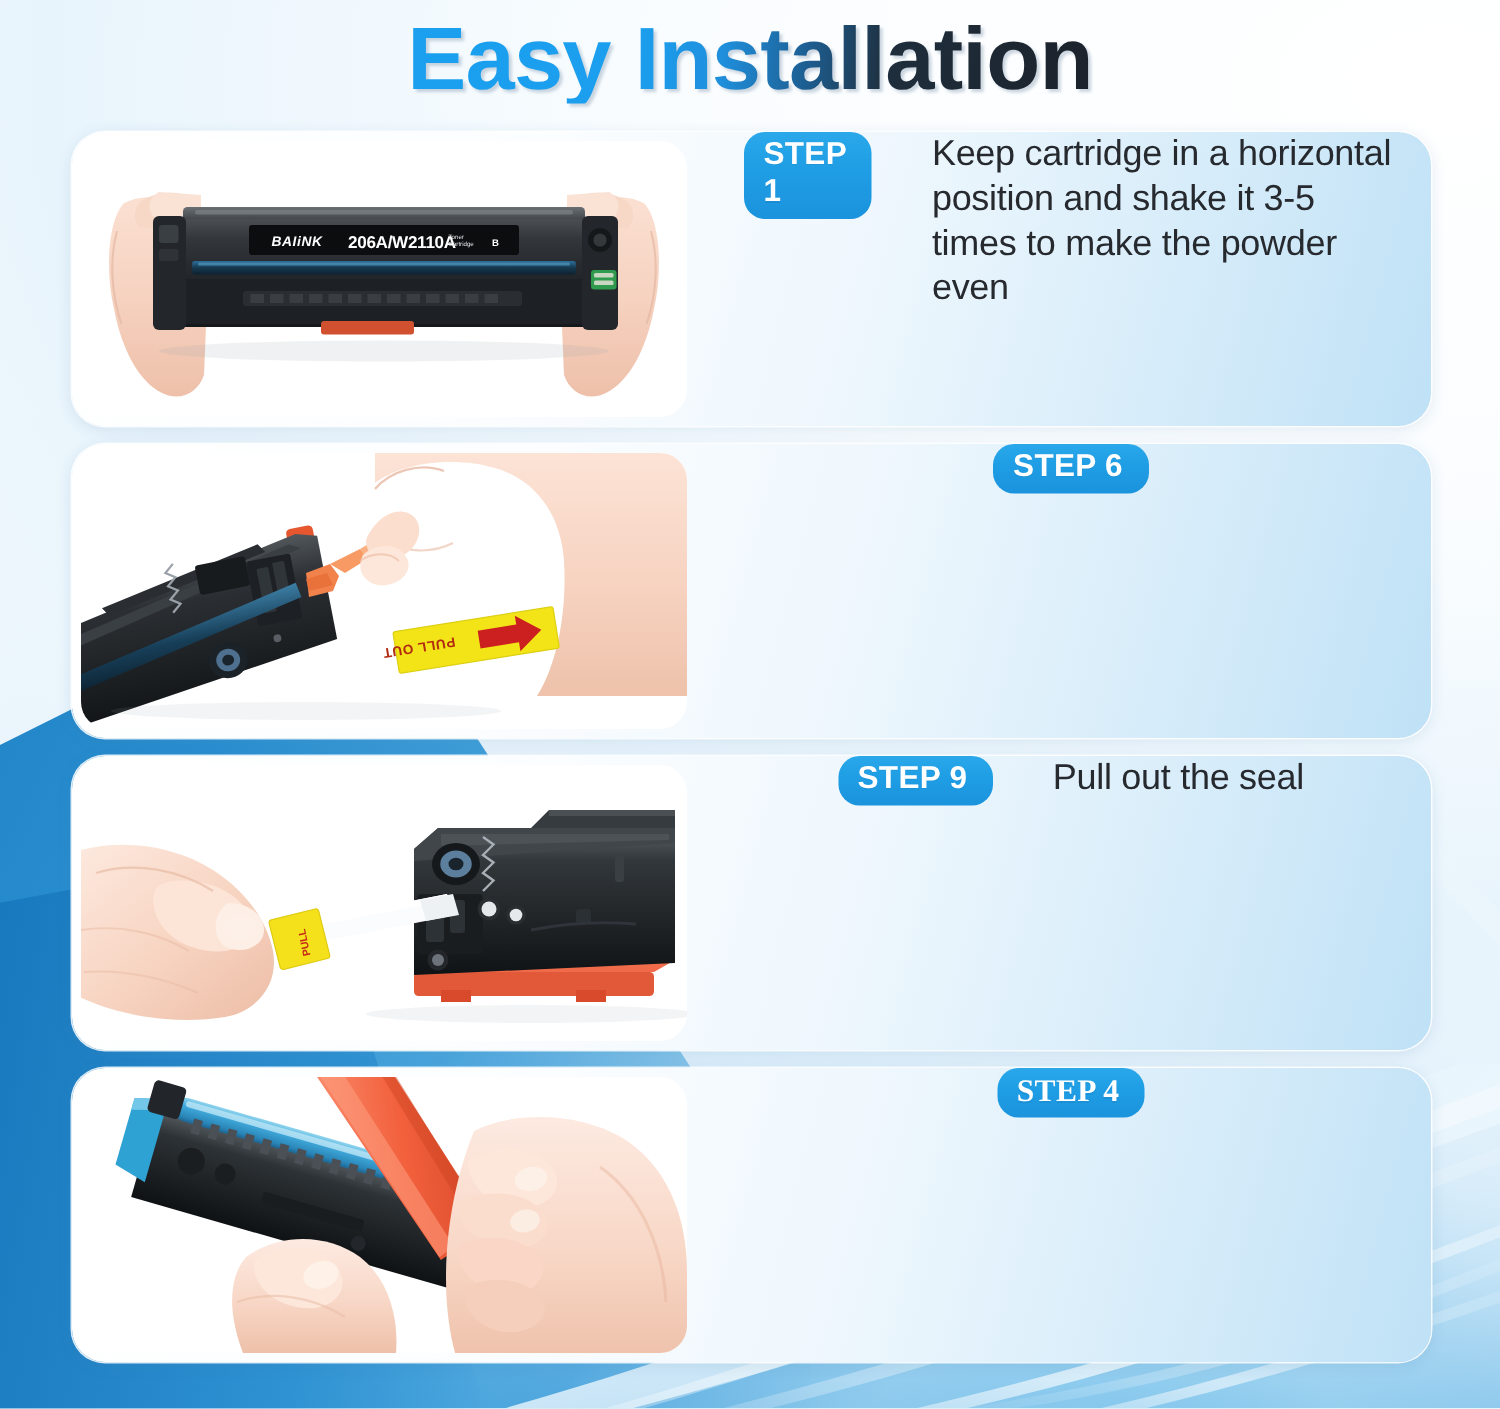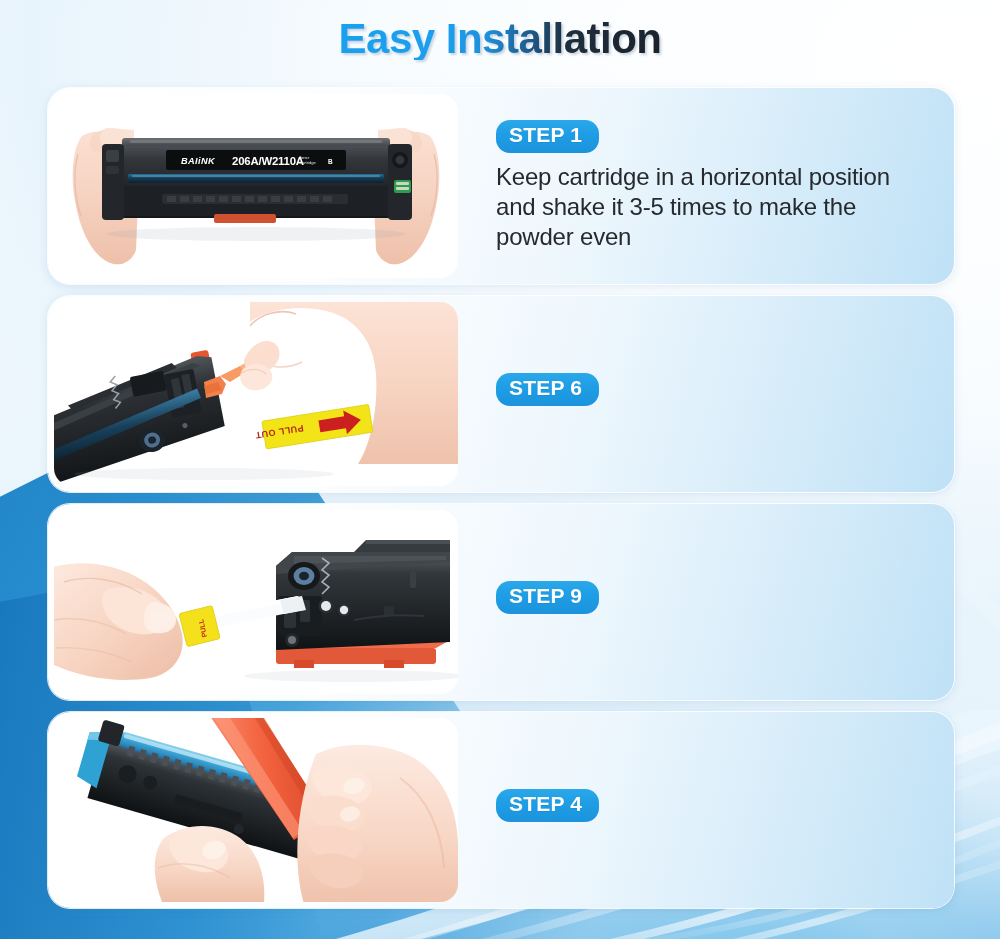--- a/index.html
+++ b/index.html
@@ -100,21 +100,21 @@
   .title-wrap {
     position: absolute;
     top: 0; left: 0; right: 0;
     height: 78px;
     display: flex;
     align-items: center;
     justify-content: center;
     z-index: 6;
   }
   .title {
-    font-size: 42px;
+    font-size: 59px;
     font-weight: bold;
     letter-spacing: -0.5px;
     line-height: 1;
     background-image: linear-gradient(95deg,
         #1aa0ef 0%,
         #1b9eed 34%,
         #1f8fdc 46%,
         #1d5f93 58%,
         #1f2e3c 70%,
         #1b222b 100%);
@@ -145,40 +145,39 @@
         #eef7fd 58%,
         #d4ebf9 82%,
         #bfe1f6 100%);
     box-shadow:
        0 0 0 1px rgba(255,255,255,0.85),
        0 2px 10px rgba(60,120,165,0.16);
     display: flex;
     align-items: stretch;
     overflow: hidden;
   }
-  .card:last-child { margin-bottom: 0; }
+  .card:last-child { margin-bottom: 0; font-family: Liberation Serif, serif; }
 
   
   .photo {
     position: relative;
     flex: 0 0 404px;
     margin: 6px 0 6px 6px;
     border-radius: 18px;
     background: #ffffff;
     overflow: hidden;
   }
   .photo-inner { position: absolute; inset: 0; }
   .photo-inner svg { width: 100%; height: 100%; display: block; }
 
   
   .copy {
     flex: 1 1 auto;
     padding: 0 22px 0 38px;
     display: flex;
-    flex-direction: column;
     justify-content: center;
   }
   .badge {
     display: inline-block;
     align-self: flex-start;
     background: linear-gradient(180deg, #2aa8ea 0%, #1e9ce4 50%, #1b93dd 100%);
     color: #ffffff;
     font-size: 21px;
     font-weight: bold;
     letter-spacing: 0.2px;
@@ -188,20 +187,21 @@
     margin-bottom: 9px;
     text-shadow: 0 1px 0 rgba(0,0,0,.06);
   }
   .desc {
     font-size: 24px;
     line-height: 1.24;
     color: #26292e;
     letter-spacing: -0.2px;
     max-width: 440px;
     font-weight: normal;
+    margin-left: 40px;
   }
   .card.step1 .desc { max-width: 430px; }
 </style>
 </head>
 <body>
 
 <div class="bg-root">
   <div class="bg-wash"></div>
   <div class="bg-wedge-left"></div>
   <div class="bg-wedge-left2"></div>
@@ -524,20 +524,21 @@
 
             <ellipse cx="106" cy="108" rx="11" ry="9" fill="#fdf0e8" opacity=".9"></ellipse>
           </g>
 
           <ellipse cx="300" cy="166" rx="110" ry="6" fill="#9aa6ae" opacity=".12"></ellipse>
         </svg>
       </div>
     </div>
     <div class="copy">
       <span class="badge">STEP 9</span>
+      <p class="desc">Pull out the seal</p>
     </div>
   </div>
 
   <div class="card step4">
     <div class="photo">
       <div class="photo-inner">
         <svg viewBox="0 0 404 184" preserveAspectRatio="xMidYMid meet">
           <defs>
             <linearGradient id="s4skin" x1="0" y1="0" x2="0" y2="1">
               <stop offset="0" stop-color="#fdeae1"></stop>

